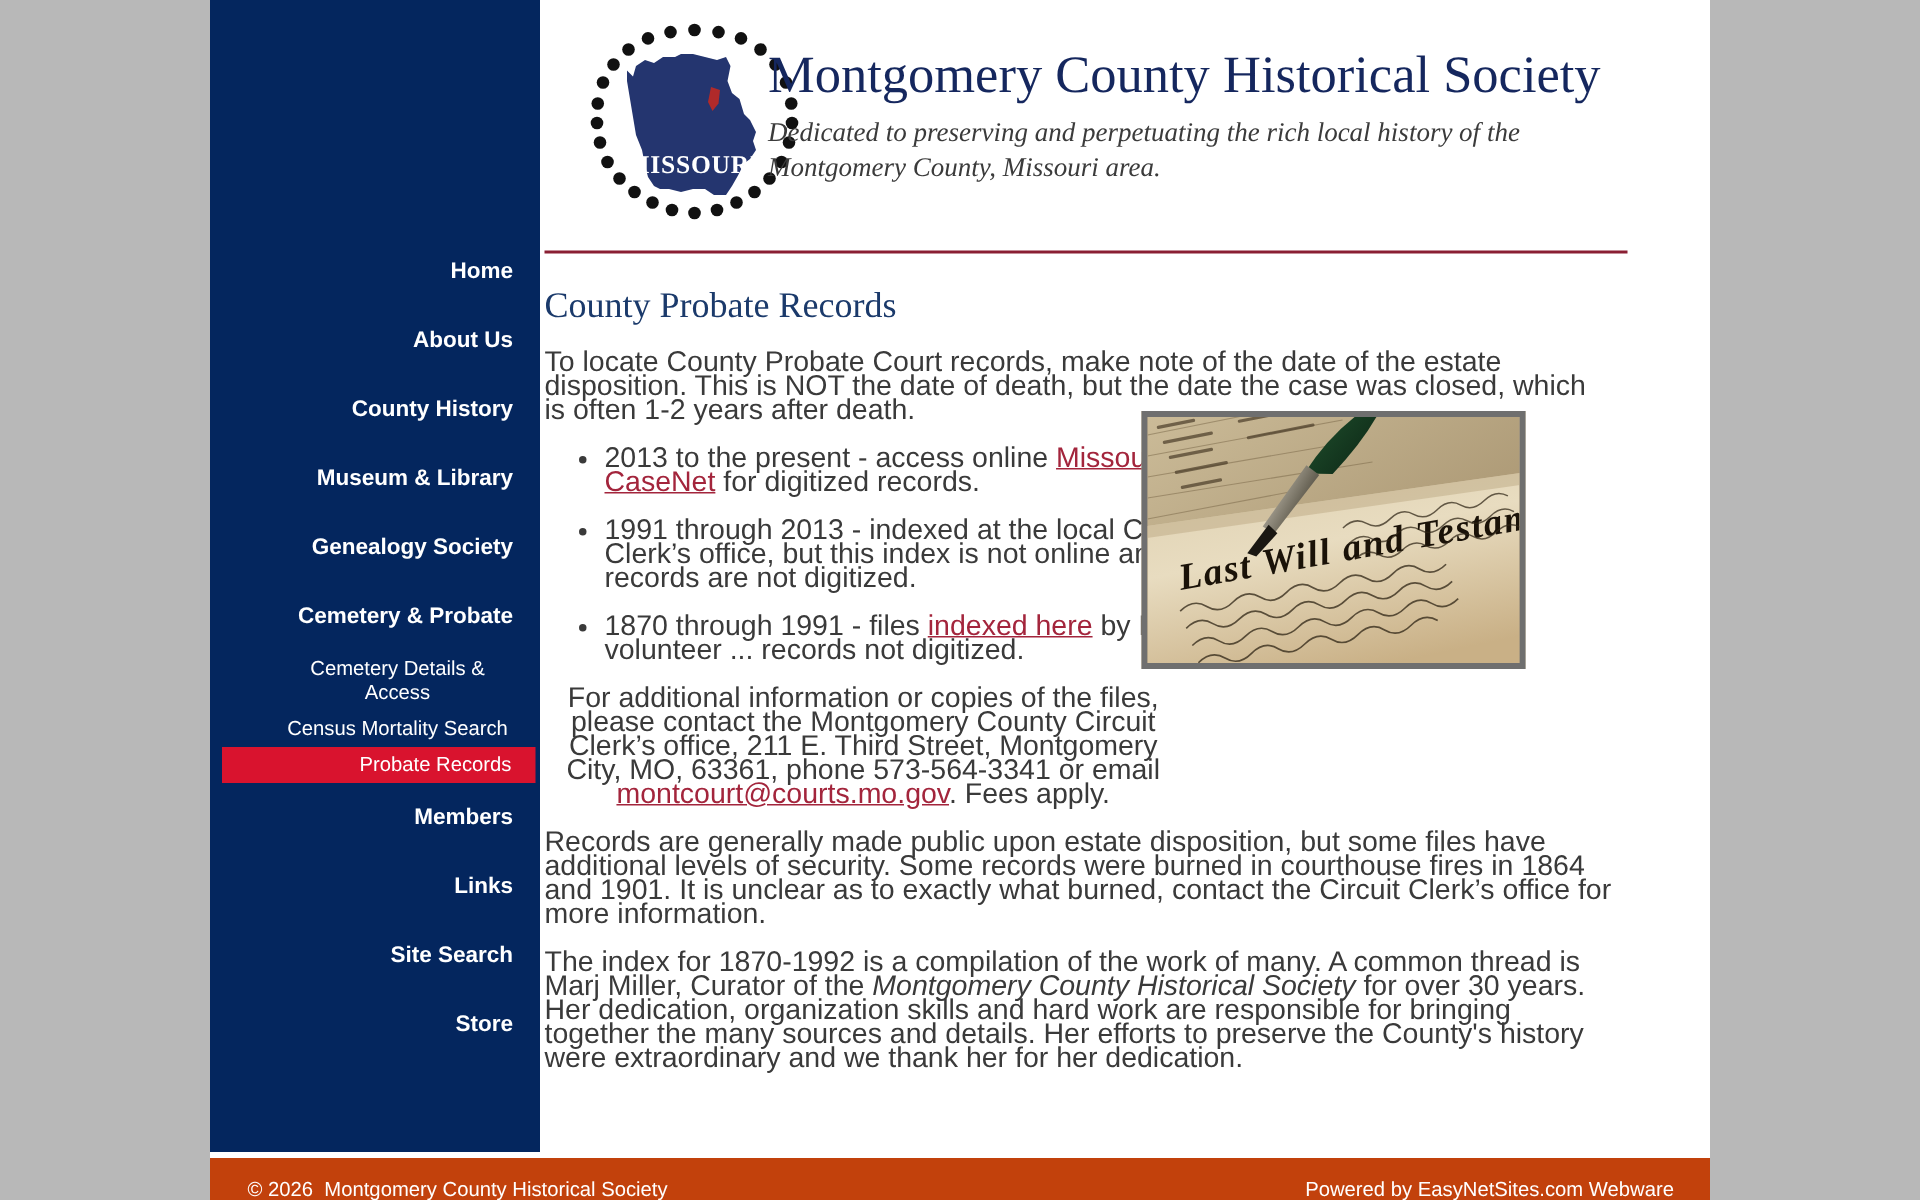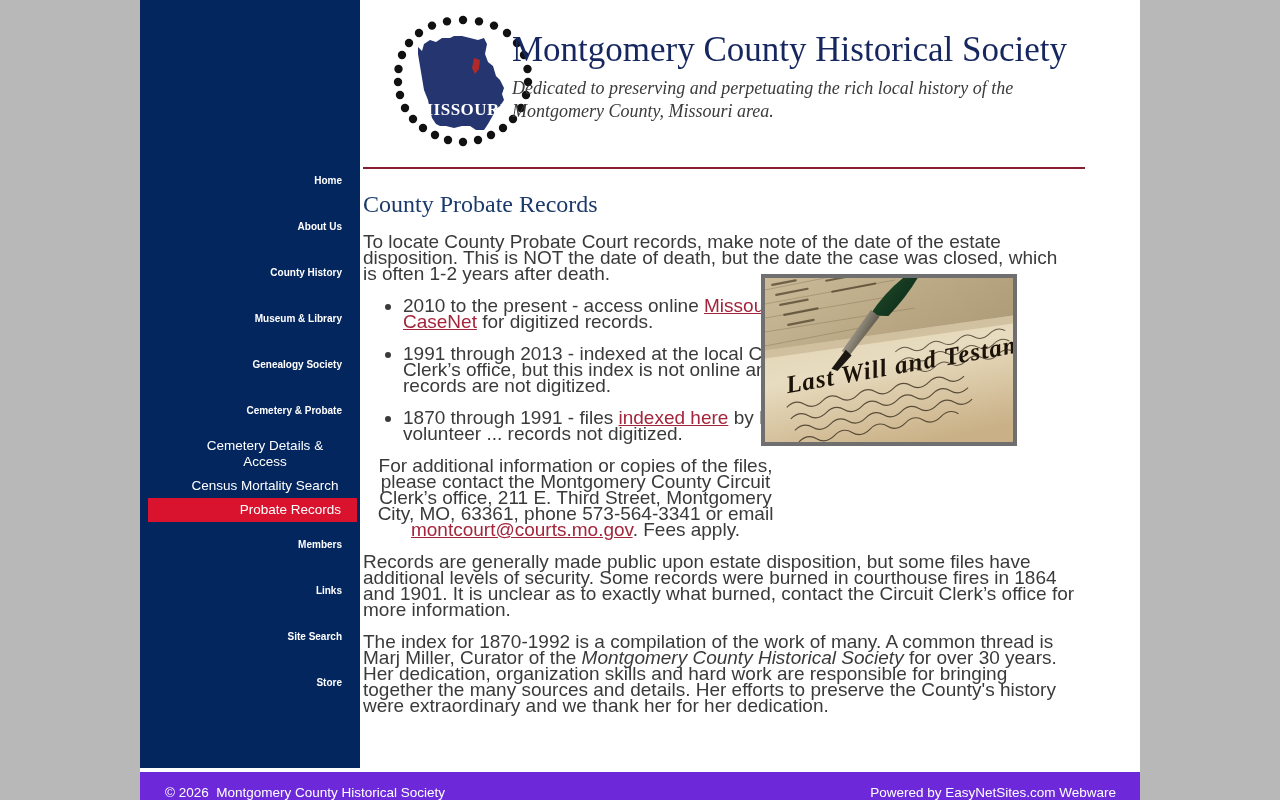--- a/index.html
+++ b/index.html
@@ -39,21 +39,21 @@
     position: absolute;
     top: 158px;
     left: 0;
     width: 220px;
   }
   .nav-item {
     display: block;
     text-align: right;
     color: #ffffff;
     font-weight: bold;
-    font-size: 10px;
+    font-size: 15px;
     line-height: 16px;
     padding: 15px 18px 15px 0;
     text-decoration: none;
     cursor: pointer;
   }
   .nav-sub {
     display: block;
     text-align: center;
     color: #ffffff;
     font-weight: normal;
@@ -186,21 +186,21 @@
   }
   .will-svg { display: block; width: 100%; height: 100%; }
 
   
   .footer {
     position: absolute;
     left: 0;
     top: 772px;
     width: 1000px;
     height: 28px;
-    background: #6d28d9;
+    background: #c2410c;
   }
   .footer-left {
     position: absolute;
     left: 25px;
     top: 13px;
     color: #ffffff;
     font-size: 13.5px;
     line-height: 15px;
     white-space: pre;
   }
@@ -359,21 +359,21 @@
             <path d="M48 56 L70 47 L72 55 L52 61 Z" fill="#1a1712"></path>
           </g>
         </svg>
       </figure>
 
       <h1 class="page-title">County Probate Records</h1>
 
       <p class="body-text intro">To locate County Probate Court records, make note of the date of the estate disposition.  This is NOT the date of death, but the date the case was closed, which is often 1-2 years after death.</p>
 
       <ul class="bullets" id="bullet-list">
-          <li class="body-text"><span>2010 to the present - access online </span><a href="#" class="inline-link">Missouri CaseNet</a><span> for digitized records.</span></li>
+          <li class="body-text"><span>2013 to the present - access online </span><a href="#" class="inline-link">Missouri CaseNet</a><span> for digitized records.</span></li>
           <li class="body-text"><span>1991 through 2013 - indexed at the local Court Clerk’s office, but this index is not online and the records are not digitized.</span></li>
           <li class="body-text"><span>1870 through 1991 - files </span><a href="#" class="inline-link">indexed here</a><span> by MCHS volunteer ... records not digitized.</span></li>
         </ul>
 
       <p class="body-text narrow">
         <span>For additional information or copies of the files, please contact the Montgomery County Circuit Clerk’s office, 211 E. Third Street, Montgomery City, MO, 63361, phone 573-564-3341 or email </span><a class="inline-link" href="#">montcourt@courts.mo.gov</a><span>. Fees apply.</span>
       </p>
 
       <p class="body-text wide">Records are generally made public upon estate disposition, but some files have additional levels of security. Some records were burned in courthouse fires in 1864 and 1901. It is unclear as to exactly what burned, contact the Circuit Clerk’s office for more information.</p>
 

